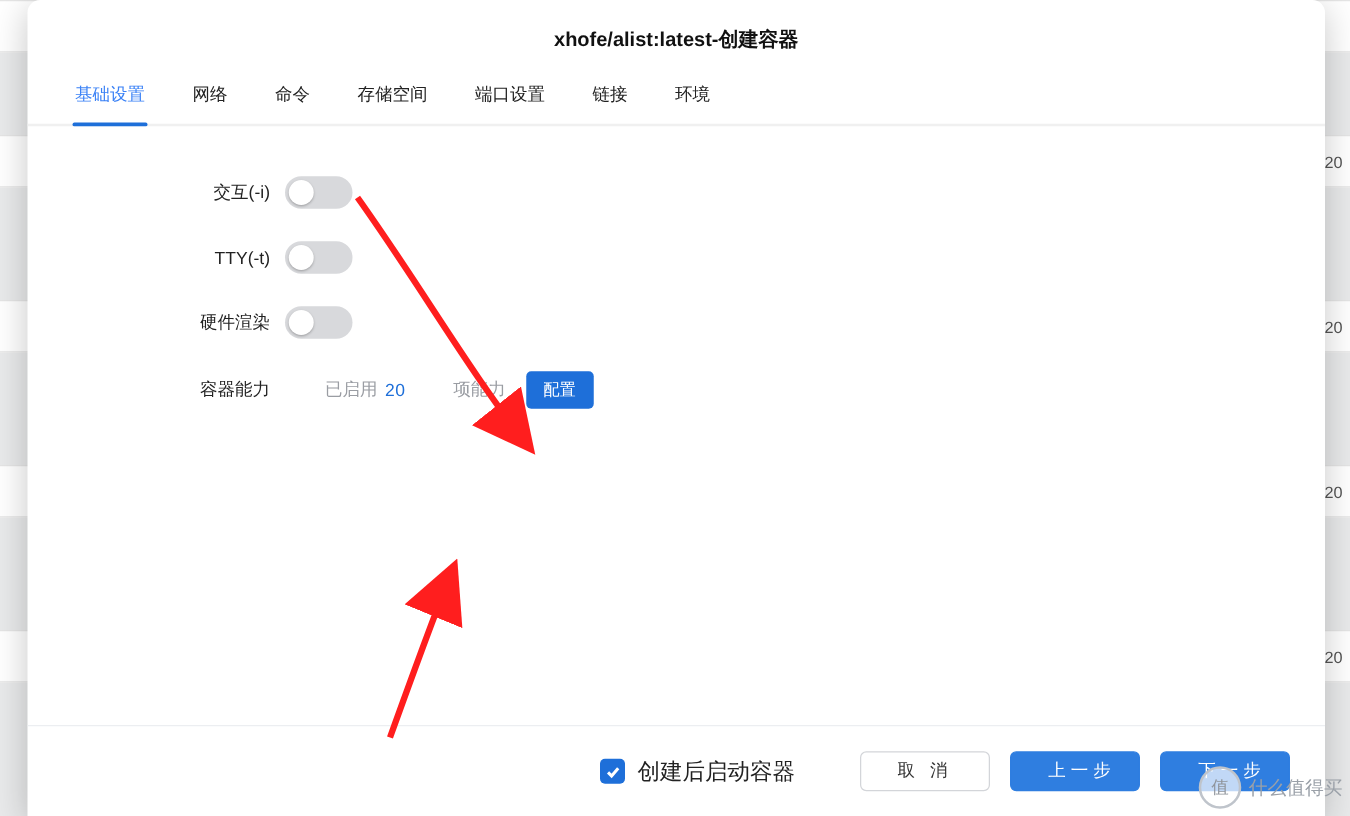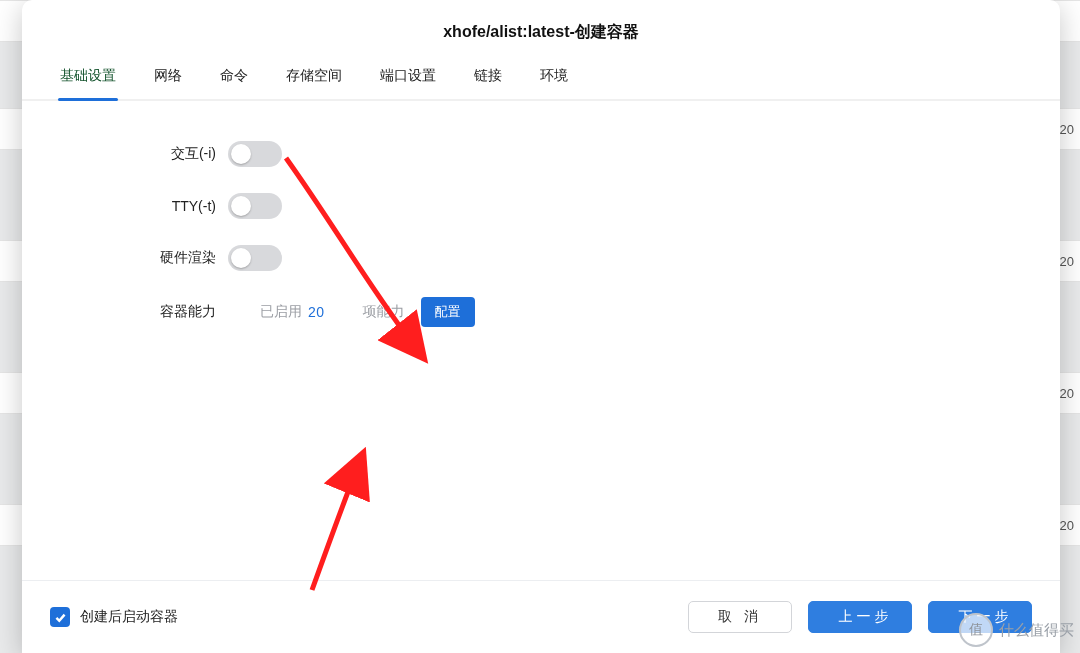--- a/index.html
+++ b/index.html
@@ -8,21 +8,21 @@
 
 .bgrows { position:absolute; inset:0; }
 .bgrows div { position:absolute; right:0; width:100%; height:42px; background:#fff; border-top:1px solid #e5e5e5; border-bottom:1px solid #e5e5e5; color:#555; font-size:13px; display:flex; align-items:center; justify-content:flex-end; padding-right:6px; }
 .bgside { position:absolute; left:0; top:0; width:8px; height:100%; background:#1e6fd9; }
 
 
 .dialog { position:absolute; left:22px; top:0; right:20px; bottom:0; background:#fff; border-radius:10px 10px 0 0; box-shadow:0 6px 28px rgba(0,0,0,.22); display:flex; flex-direction:column; overflow:hidden; }
 .dlg-title { text-align:center; font-weight:700; font-size:16px; color:#111; padding:22px 0 14px; }
 .tabs { display:flex; gap:34px; padding:0 36px; border-bottom:2px solid #f0f0f0; }
 .tab { padding:10px 2px 14px; font-size:14px; color:#222; cursor:pointer; position:relative; }
-.tab.active { color:#14532d; }
+.tab.active { color:#3b82f6; }
 .tab.active::after { content:""; position:absolute; left:0; right:0; bottom:-2px; height:3px; background:#1e6fd9; border-radius:2px; }
 
 .form { flex:1; padding:40px 36px 0 36px; overflow:auto; }
 .row { display:flex; align-items:center; margin-bottom:26px; }
 .lbl { width:170px; text-align:right; padding-right:12px; font-size:14px; color:#222; }
 
 
 .toggle { width:54px; height:26px; border-radius:13px; background:#d8d9dc; position:relative; cursor:pointer; }
 .toggle .knob { position:absolute; left:3px; top:3px; width:20px; height:20px; background:#fff; border-radius:50%; box-shadow:0 1px 2px rgba(0,0,0,.25); }
 
@@ -30,21 +30,21 @@
 .cap-muted { color:#9a9da3;margin-left:32px; }
 .cap-count { color:#1e6fd9; letter-spacing:.5px; }
 .btn-small { background:#1e6fd9; color:#fff; border:none; border-radius:4px; padding:6px 14px; font-size:13px; cursor:pointer; margin-left:10px; }
 
 .select { width:386px; height:40px; border:1px solid #dcdde0; border-radius:6px; display:flex; align-items:center; padding:0 14px; justify-content:space-between; font-size:14px; color:#333; cursor:pointer; }
 .chev { color:#b7bac0; font-size:13px; }
 .help { width:22px; height:22px; border:1px solid #c6c9ce; border-radius:50%; display:flex; align-items:center; justify-content:center; color:#9fa3aa; font-size:13px; margin-left:14px; cursor:pointer; }
 
 
 .footer { border-top:1px solid #eceef1; padding:20px 28px; display:flex; align-items:center; justify-content:flex-end; gap:16px; }
-.chk { display:flex; align-items:center; gap:10px; margin-right:auto; font-size:14px; color:#222; }
+.chk { display:flex; align-items:center; gap:10px; margin-right:auto; margin-left:430px; font-size:18px; color:#222; }
 .chkbox { width:20px; height:20px; background:#1e6fd9; border-radius:4px; display:flex; align-items:center; justify-content:center; cursor:pointer; }
 .chkbox svg { width:13px; height:13px; stroke:#fff; stroke-width:3; fill:none; }
 .btn { min-width:104px; height:32px; border-radius:5px; font-size:14px; cursor:pointer; display:flex; align-items:center; justify-content:center; letter-spacing:4px; }
 .btn-default { background:#fff; border:1px solid #d3d5d9; color:#333; }
 .btn-primary { background:#2f7ee0; border:1px solid #2f7ee0; color:#fff;padding-left:11px; }
 
 
 .arrow { position:absolute; pointer-events:none; }
 .arrow svg { overflow:visible; }
 

